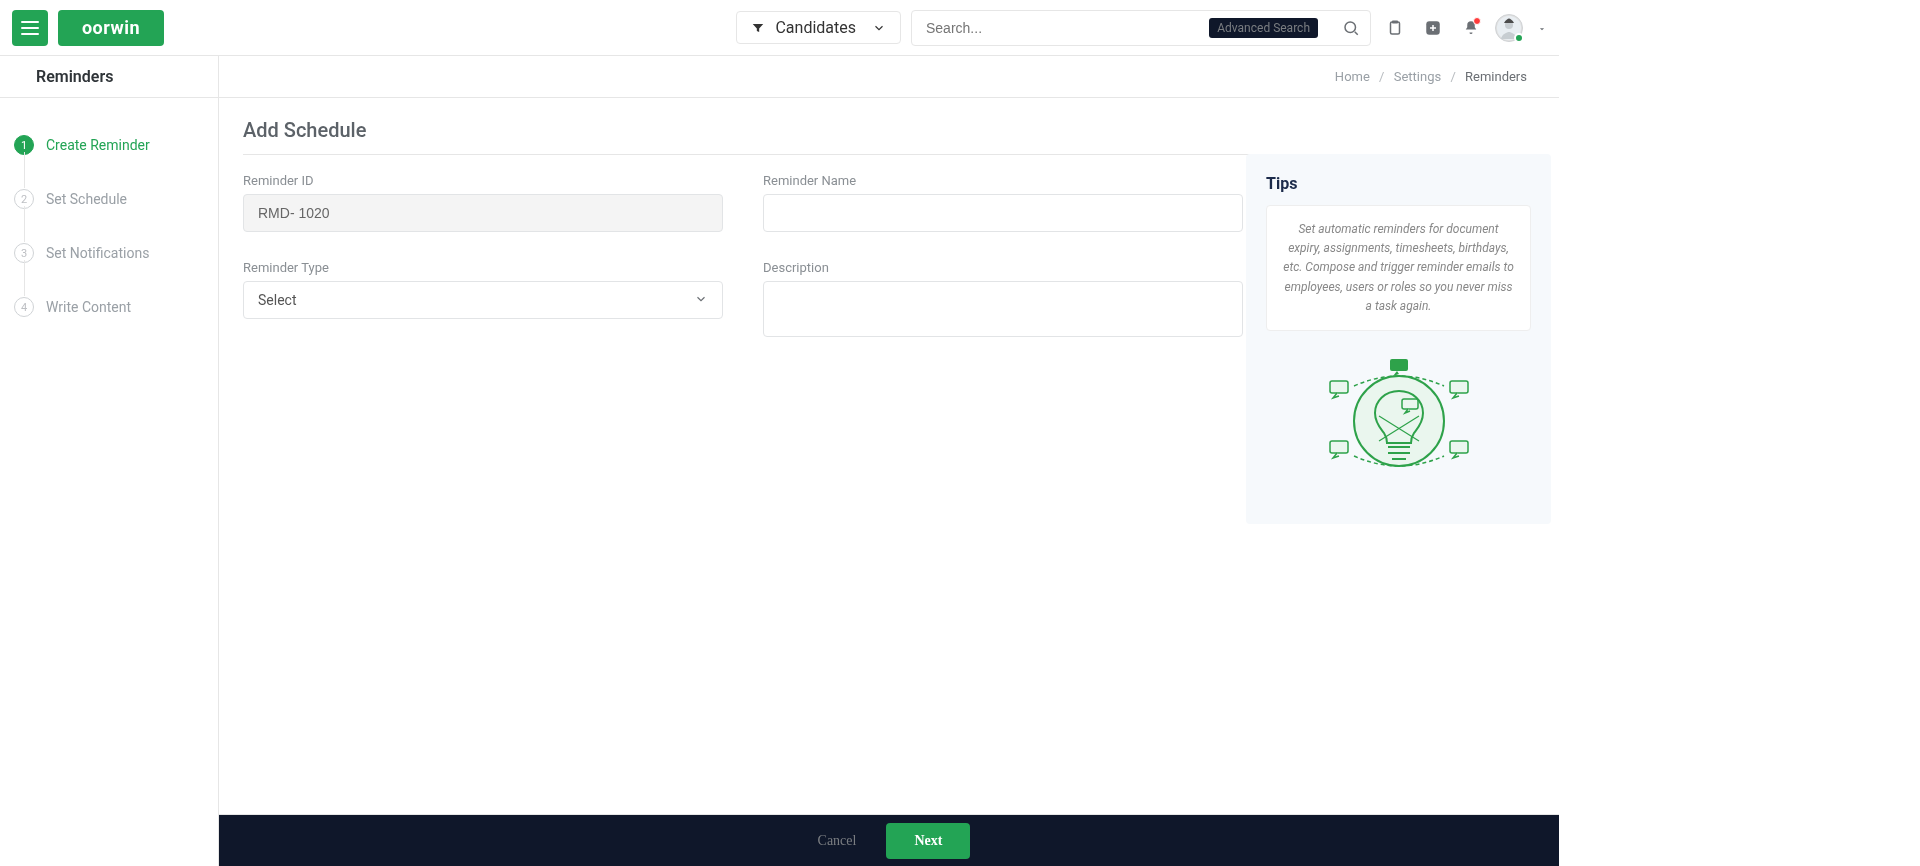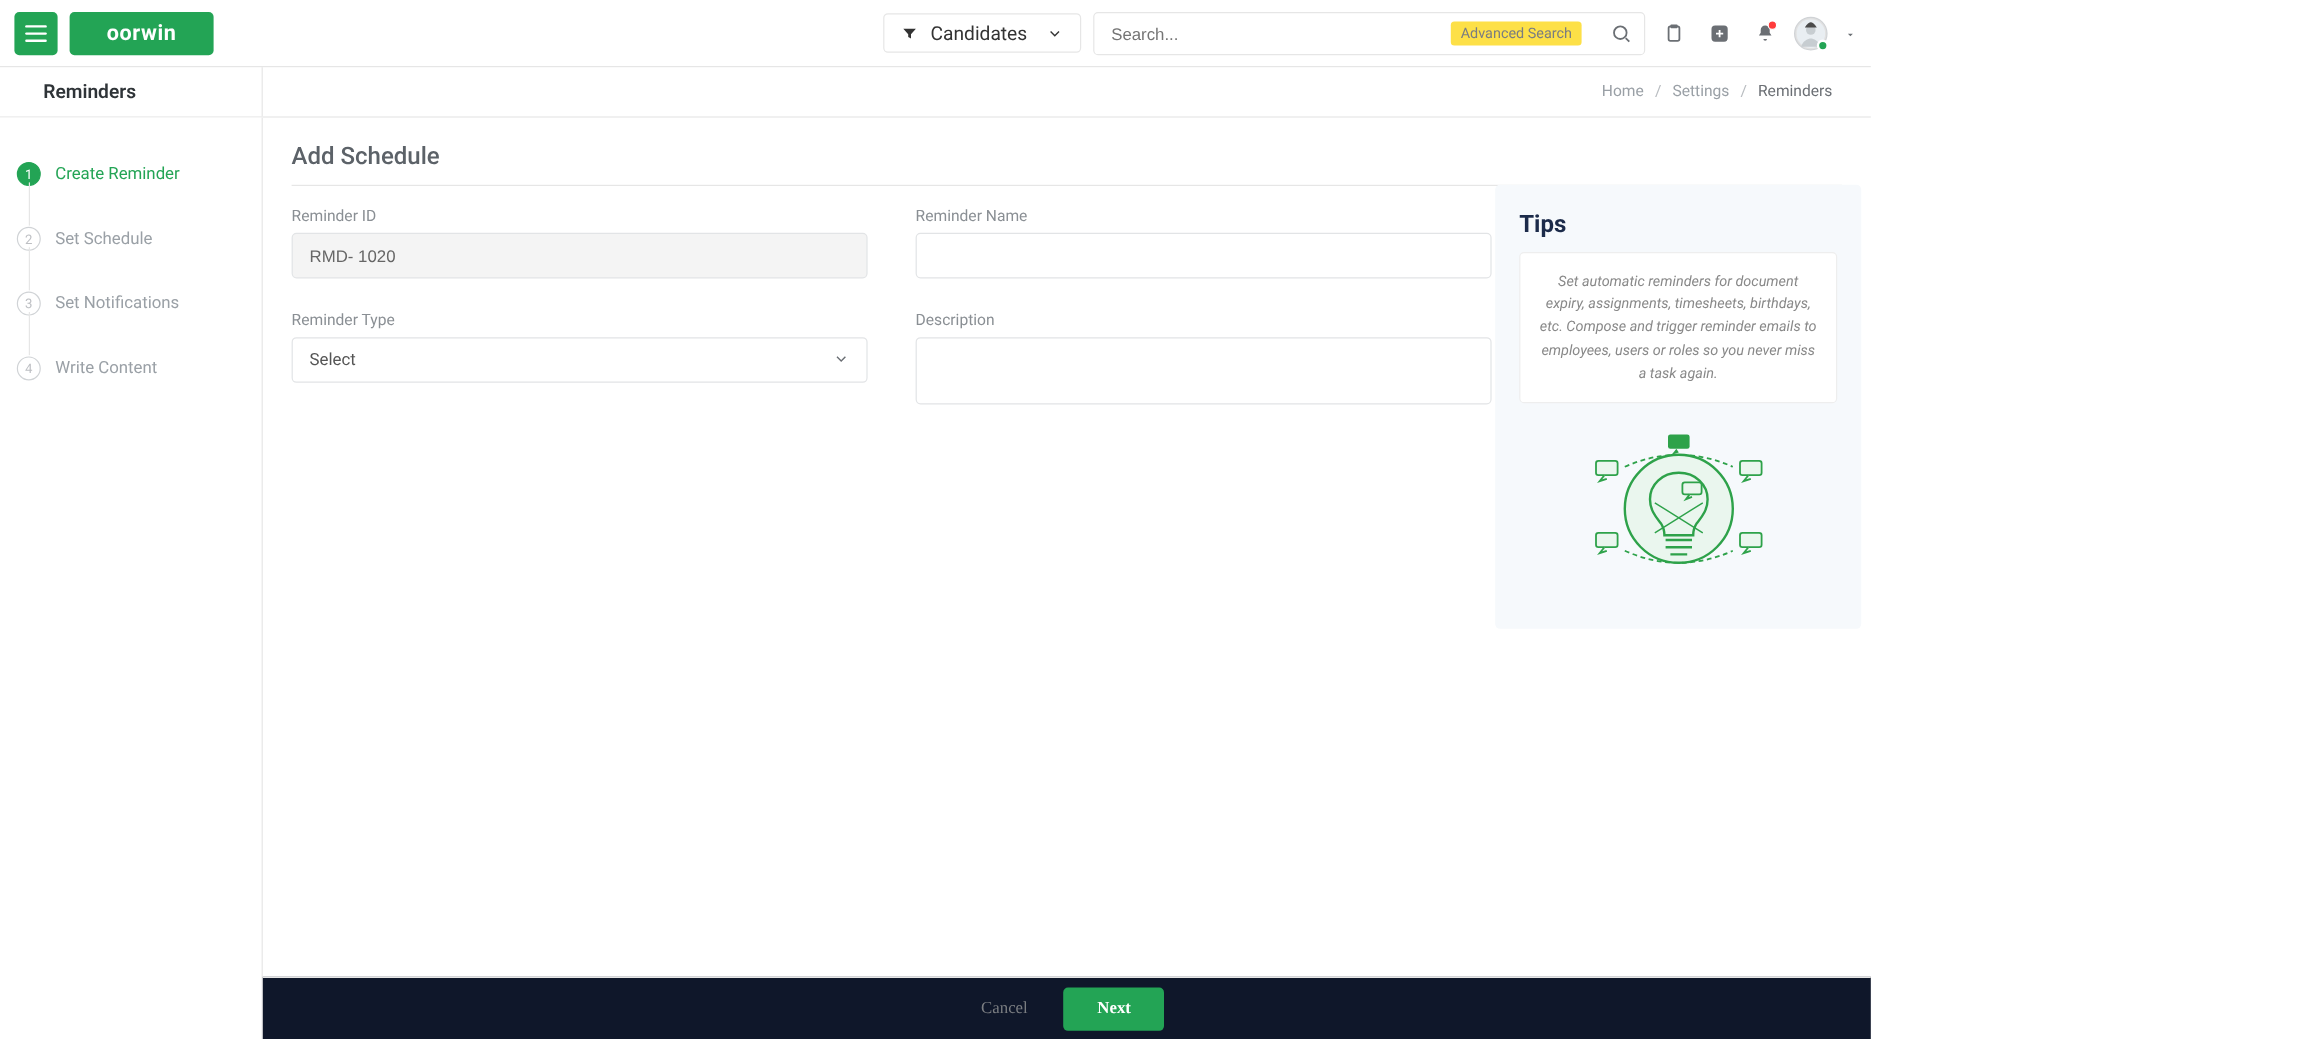--- a/index.html
+++ b/index.html
@@ -53,21 +53,21 @@
     gap: 4px;
   }
   .hamburger-lines span {
     width: 18px;
     height: 2px;
     background: #fff;
     border-radius: 2px;
     display: block;
   }
   .logo {
-    width: 120px;
+    width: 106px;
     height: 36px;
     background: var(--green);
     border-radius: 4px;
     color: #fff;
     font-weight: 700;
     font-size: 18px;
     letter-spacing: .5px;
     display: flex;
     align-items: center;
     justify-content: center;
@@ -103,21 +103,21 @@
     outline: none;
     flex: 1;
     font-size: 14px;
     color: #555;
   }
   .adv-search {
     font-size: 12px;
     color: #7a7d81;
     padding: 3px 8px;
     border-radius: 3px;
-    background: #fde047;
+    background: #0f172a;
     cursor: pointer;
   }
   .search-icon-btn {
     padding: 4px;
     cursor: pointer;
     display: flex;
     align-items: center;
   }
   .search-icon-btn svg { width: 18px; height: 18px; }
 
@@ -311,21 +311,21 @@
     margin-left: 16px;
     padding: 20px;
     position: absolute;
     right: 8px;
     top: 56px;
     height: 370px;
     display: flex;
     flex-direction: column;
   }
   .tips-title {
-    font-size: 20px;
+    font-size: 16px;
     font-weight: 700;
     color: #1c2b4a;
     margin-bottom: 12px;
   }
   .tips-card {
     background: #fff;
     border: 1px solid #eee;
     border-radius: 4px;
     padding: 14px;
     font-size: 12px;

